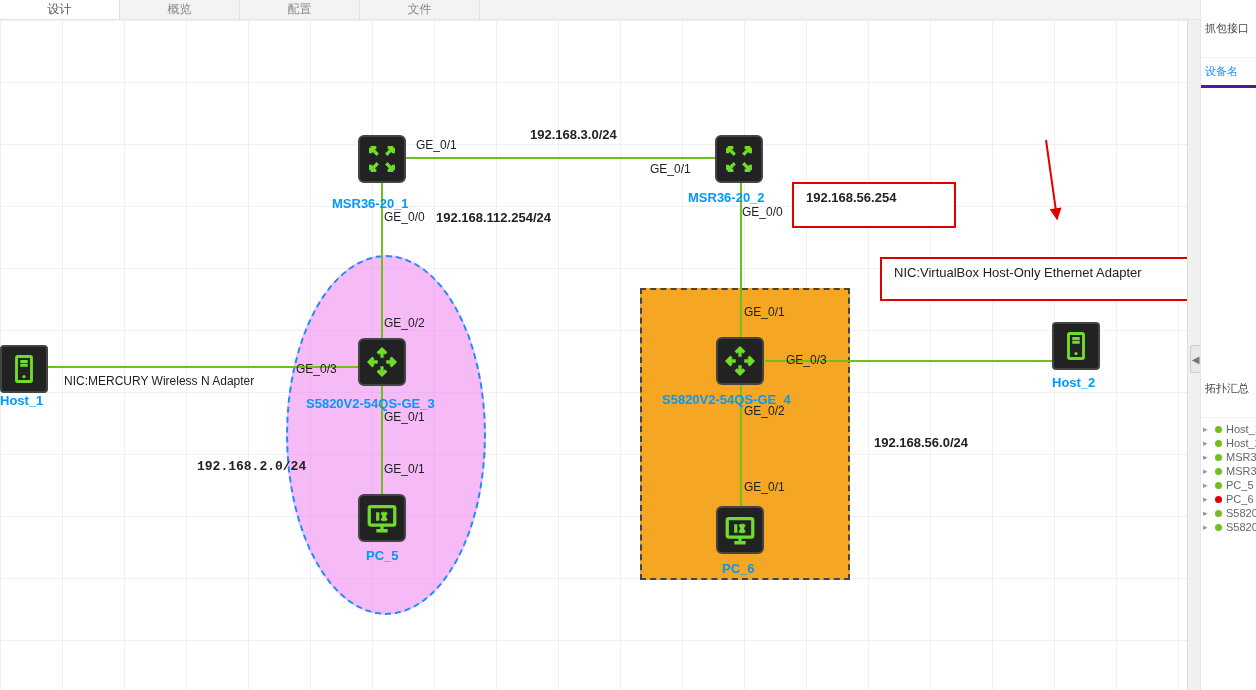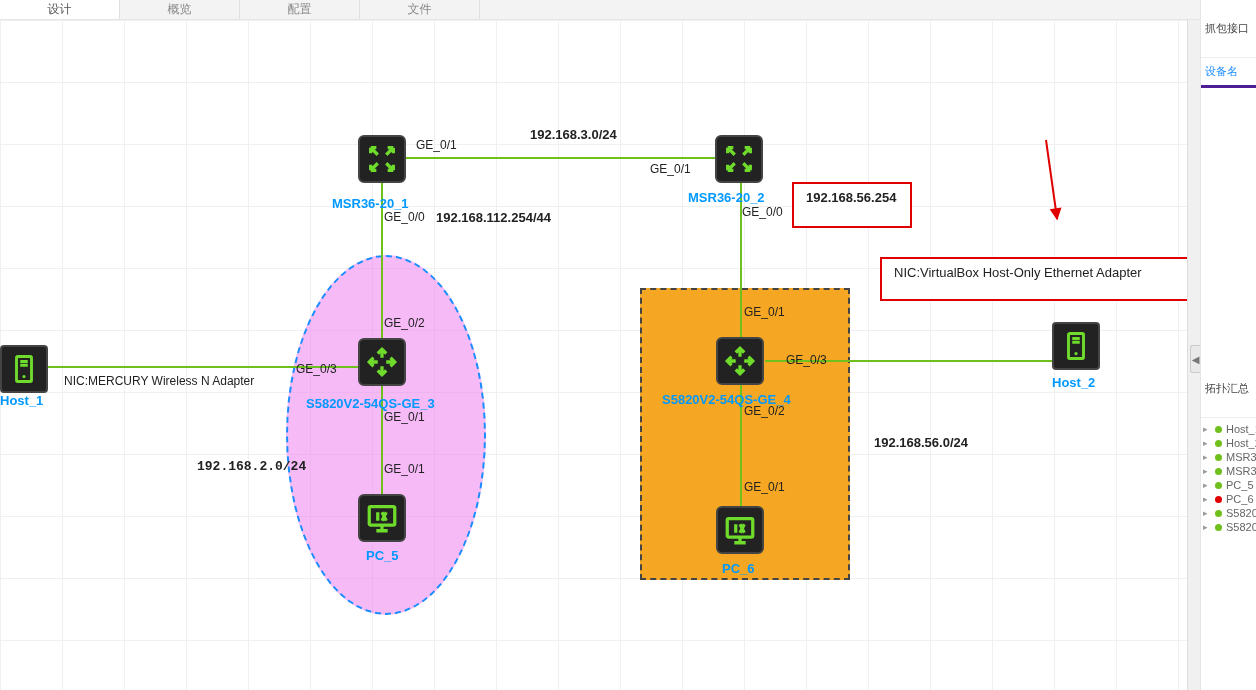--- a/index.html
+++ b/index.html
@@ -199,39 +199,39 @@
       <path d="M9 6 L15 6 M9 9 L15 9"></path>
     </svg>
   </div>
   <div class="txt dev-name" style="left:1052px; top:355px;">Host_2</div>
 
   <div class="txt port" style="left:416px; top:118px;">GE_0/1</div>
   <div class="txt port" style="left:650px; top:142px;">GE_0/1</div>
   <div class="txt" style="left:514px; top:107px;margin-left:16px;">192.168.3.0/24</div>
 
   <div class="txt port" style="left:384px; top:190px;">GE_0/0</div>
-  <div class="txt" style="left:436px; top:190px;">192.168.112.254/44</div>
+  <div class="txt" style="left:436px; top:190px;">192.168.112.254/24</div>
 
   <div class="txt port" style="left:742px; top:185px;">GE_0/0</div>
 
   <div class="txt port" style="left:384px; top:296px;">GE_0/2</div>
   <div class="txt port" style="left:296px; top:342px;">GE_0/3</div>
   <div class="txt port" style="left:384px; top:390px;">GE_0/1</div>
   <div class="txt port" style="left:384px; top:442px;">GE_0/1</div>
   <div class="txt" style="left:197px; top:439px;font-family:Liberation Mono, monospace;">192.168.2.0/24</div>
 
   <div class="txt port" style="left:64px; top:354px; font-weight:normal;">NIC:MERCURY Wireless N Adapter</div>
 
   <div class="txt port" style="left:744px; top:285px;">GE_0/1</div>
   <div class="txt port" style="left:786px; top:333px;">GE_0/3</div>
   <div class="txt port" style="left:744px; top:384px;">GE_0/2</div>
   <div class="txt port" style="left:744px; top:460px;">GE_0/1</div>
   <div class="txt" style="left:858px; top:415px;margin-left:16px;">192.168.56.0/24</div>
 
-  <div class="redbox" style="left:792px; top:162px; width:120px; height:46px;">
+  <div class="redbox" style="left:792px; top:162px; width:164px; height:46px;">
      <span>192.168.56.254</span>
   </div>
   <div class="redbox" style="left:880px; top:237px; width:328px; height:44px; font-weight:normal;">
      <span>NIC:VirtualBox Host-Only Ethernet Adapter</span>
   </div>
 
   <div class="arrow" style="left:1045px; top:120px; height:80px; transform: rotate(-8deg);"></div>
 
 </div>
 

